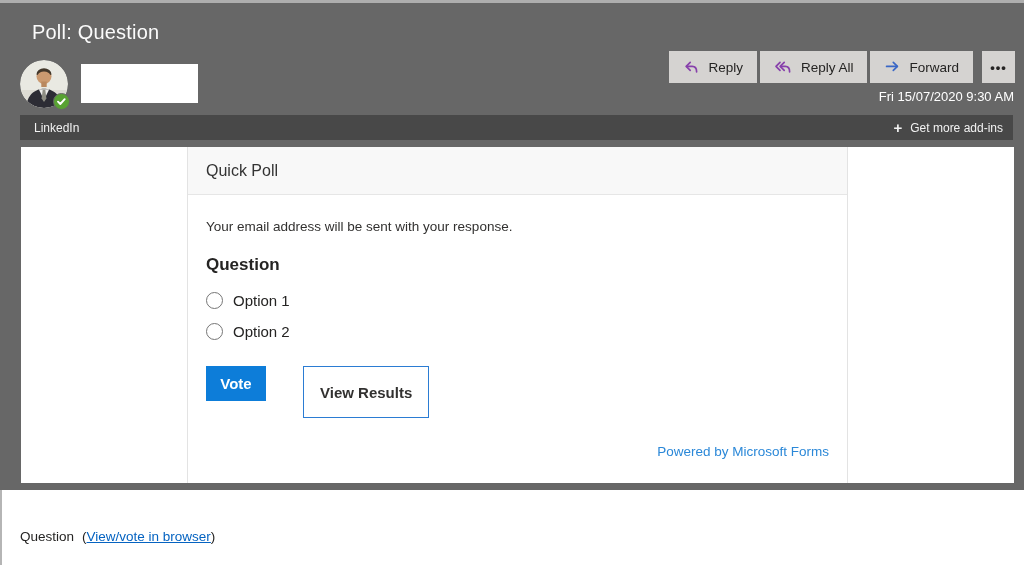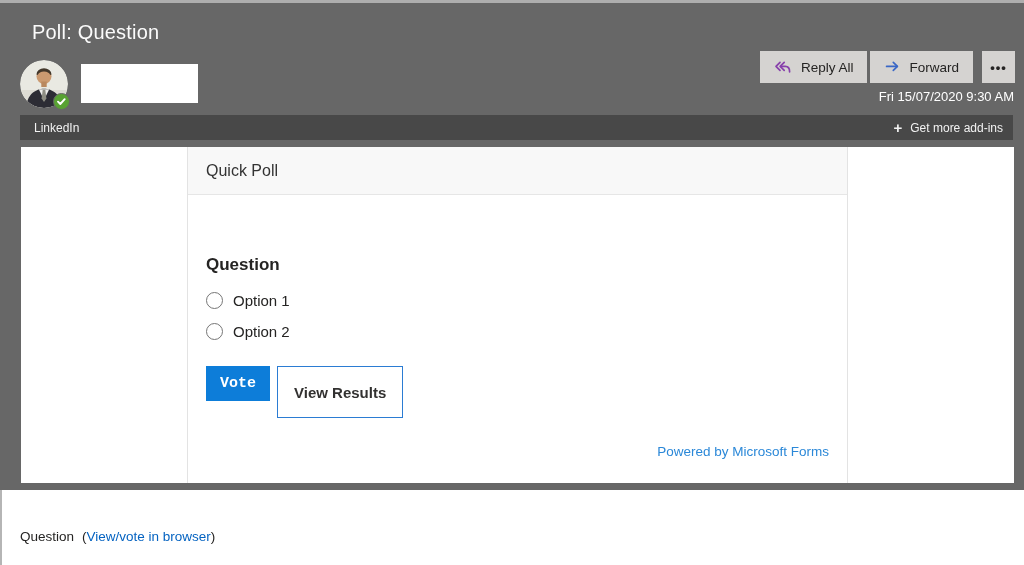--- a/index.html
+++ b/index.html
@@ -53,37 +53,37 @@
   .option { position: absolute; left: 18px; display: flex; align-items: center;
             gap: 10px; cursor: pointer; }
   .option.o1 { top: 145px; }
   .option.o2 { top: 176px; }
   .radio { width: 17px; height: 17px; border-radius: 50%; border: 1px solid #767676;
            background: #fff; display: inline-block; }
   .option-label { font-size: 15px; color: #252423; }
   .btn-row { position: absolute; left: 18px; top: 219px; display: flex; gap: 7px; }
   .vote-btn { min-width: 60px; height: 35px; background: var(--vote_blue, #0d7dd9);
               color: #ffffff; border: 1px solid var(--vote_blue, #0d7dd9);
-              font-family: Liberation Mono, monospace; font-size: 15px; font-weight: 600;
+              font-family: Liberation Sans, sans-serif; font-size: 15px; font-weight: 600;
               cursor: pointer; padding: 0 13px; }
   .results-btn { min-width: 120px; height: 52px; background: #ffffff; color: #323130;
                  border: 1px solid var(--results_border, #2b7cd3);
                  font-family: "Liberation Sans", sans-serif; font-size: 15px; font-weight: 600;
-                 cursor: pointer; padding: 12px 16px; }
+                 cursor: pointer; padding: 12px 16px; margin-left: 30px; }
   .powered { position: absolute; right: 18px; top: 297px; font-size: 13.5px;
              color: var(--forms_link, #2b88d8); cursor: pointer; }
 
   
   .divider { position: absolute; left: 0; top: 483px; width: 1024px; height: 7px;
              background: var(--header_bg, #676767); }
   .footer { position: absolute; left: 0; top: 490px; width: 1024px; height: 75px;
             background: #ffffff; border-left: 2px solid #b5b5b5; }
   .footer-line { position: absolute; left: 18px; top: 39px; font-size: 13.5px;
                  color: #252423; }
-  .footer-link { color: var(--link_blue, #0563c1); 
+  .footer-link { color: var(--link_blue, #0563c1); text-decoration: underline;
                  cursor: pointer; }
   .paren { color: #252423; }
   .sp { display: inline-block; width: 8px; }
 </style>
 </head>
 <body>
 
 <div class="window">
   <div class="top-strip"></div>
 
@@ -110,20 +110,27 @@
     <svg class="presence" viewBox="0 0 17 17">
       <circle cx="8.5" cy="8.5" r="8" fill="#58a232" stroke="#676767" stroke-width="1"></circle>
       <path d="M5 8.7 l2.3 2.3 4.4 -4.8" fill="none" stroke="#ffffff" stroke-width="1.9" stroke-linecap="round" stroke-linejoin="round"></path>
     </svg>
   </div>
 
   <div class="redacted"></div>
 
   <div class="actions">
     <button class="act-btn">
+      <svg width="17" height="16" viewBox="0 0 17 16">
+        <path d="M7.2 3.4 L3.2 7.4 L7.2 11.4" fill="none" stroke="#8740ab" stroke-width="1.7" stroke-linecap="round" stroke-linejoin="round"></path>
+        <path d="M3.6 7.4 H9.3 C12.2 7.4 13.6 9.3 13.6 12.8" fill="none" stroke="#8740ab" stroke-width="1.7" stroke-linecap="round"></path>
+      </svg>
+      <span>Reply</span>
+    </button>
+    <button class="act-btn">
       <svg width="19" height="16" viewBox="0 0 19 16">
         <path d="M6 3.4 L2 7.4 L6 11.4" fill="none" stroke="#8740ab" stroke-width="1.7" stroke-linecap="round" stroke-linejoin="round"></path>
         <path d="M10.2 3.4 L6.2 7.4 L10.2 11.4" fill="none" stroke="#8740ab" stroke-width="1.7" stroke-linecap="round" stroke-linejoin="round"></path>
         <path d="M6.6 7.4 H11.3 C14.2 7.4 15.6 9.3 15.6 12.8" fill="none" stroke="#8740ab" stroke-width="1.7" stroke-linecap="round"></path>
       </svg>
       <span>Reply All</span>
     </button>
     <button class="act-btn">
       <svg width="17" height="16" viewBox="0 0 17 16">
         <path d="M2.6 7.4 H13.2" fill="none" stroke="#3a67c6" stroke-width="1.7" stroke-linecap="round"></path>
@@ -143,20 +150,21 @@
     <div class="get-more">
       <span class="plus-glyph">+</span>
       <span>Get more add-ins</span>
     </div>
   </div>
 
   <div class="content-band">
     <div class="panel">
       <div class="panel-header">Quick Poll</div>
 
+      <div class="notice">Your email address will be sent with your response.</div>
       <div class="poll-question">Question</div>
 
       <label class="option o1">
         <span class="radio"></span>
         <span class="option-label">Option 1</span>
       </label>
       <label class="option o2">
         <span class="radio"></span>
         <span class="option-label">Option 2</span>
       </label>

